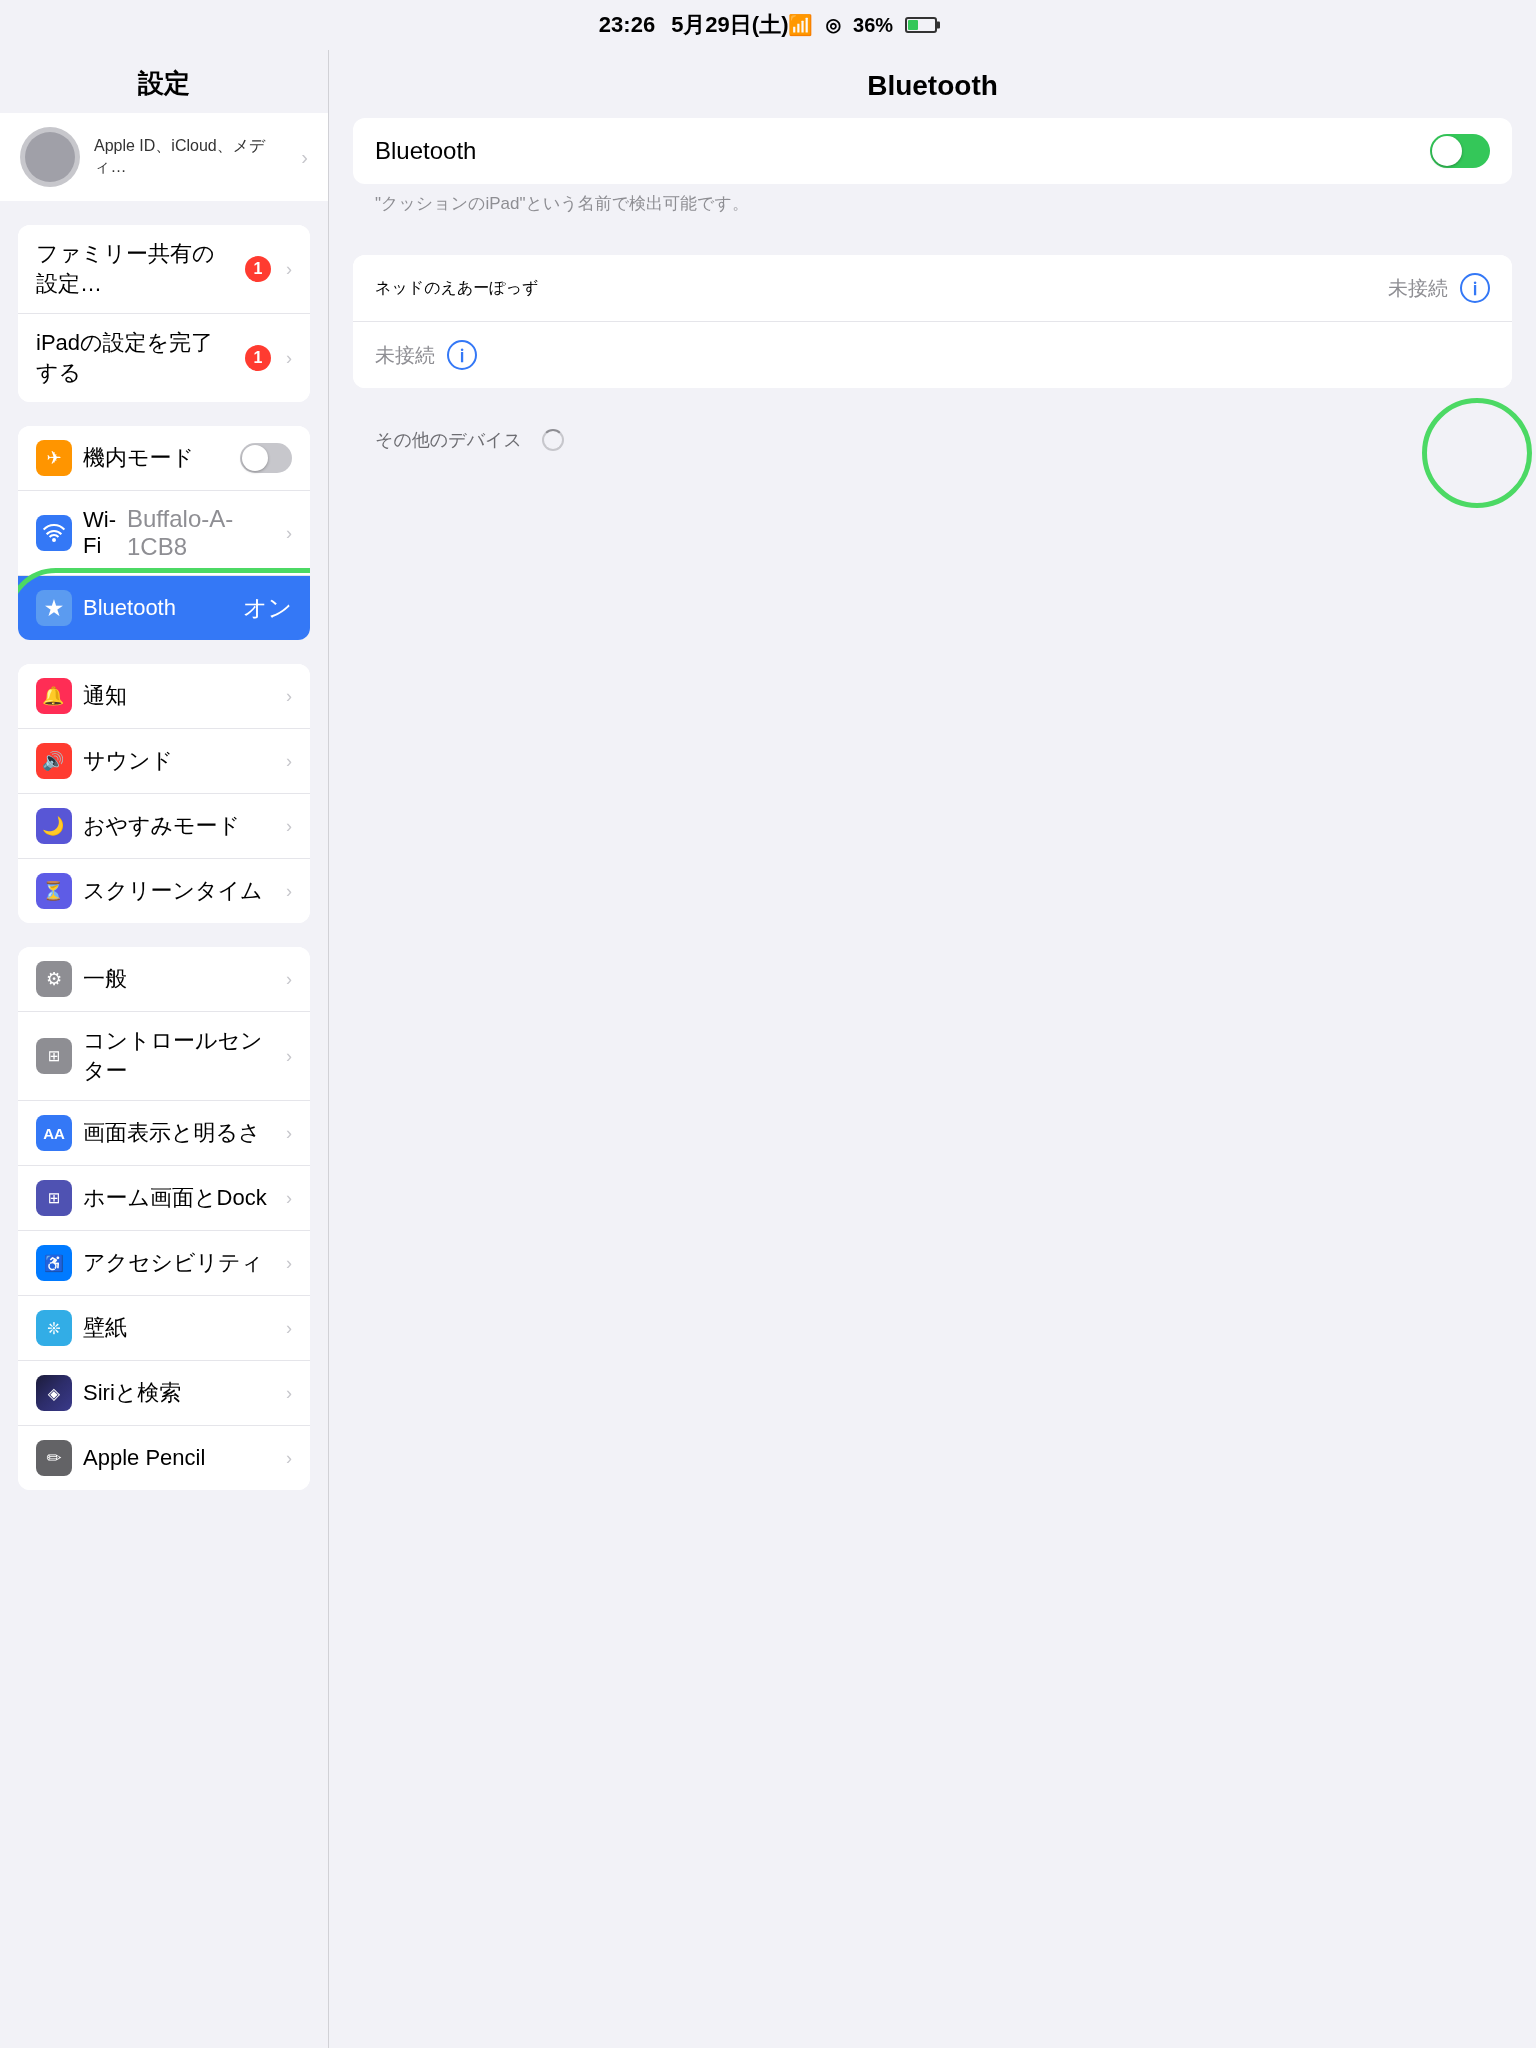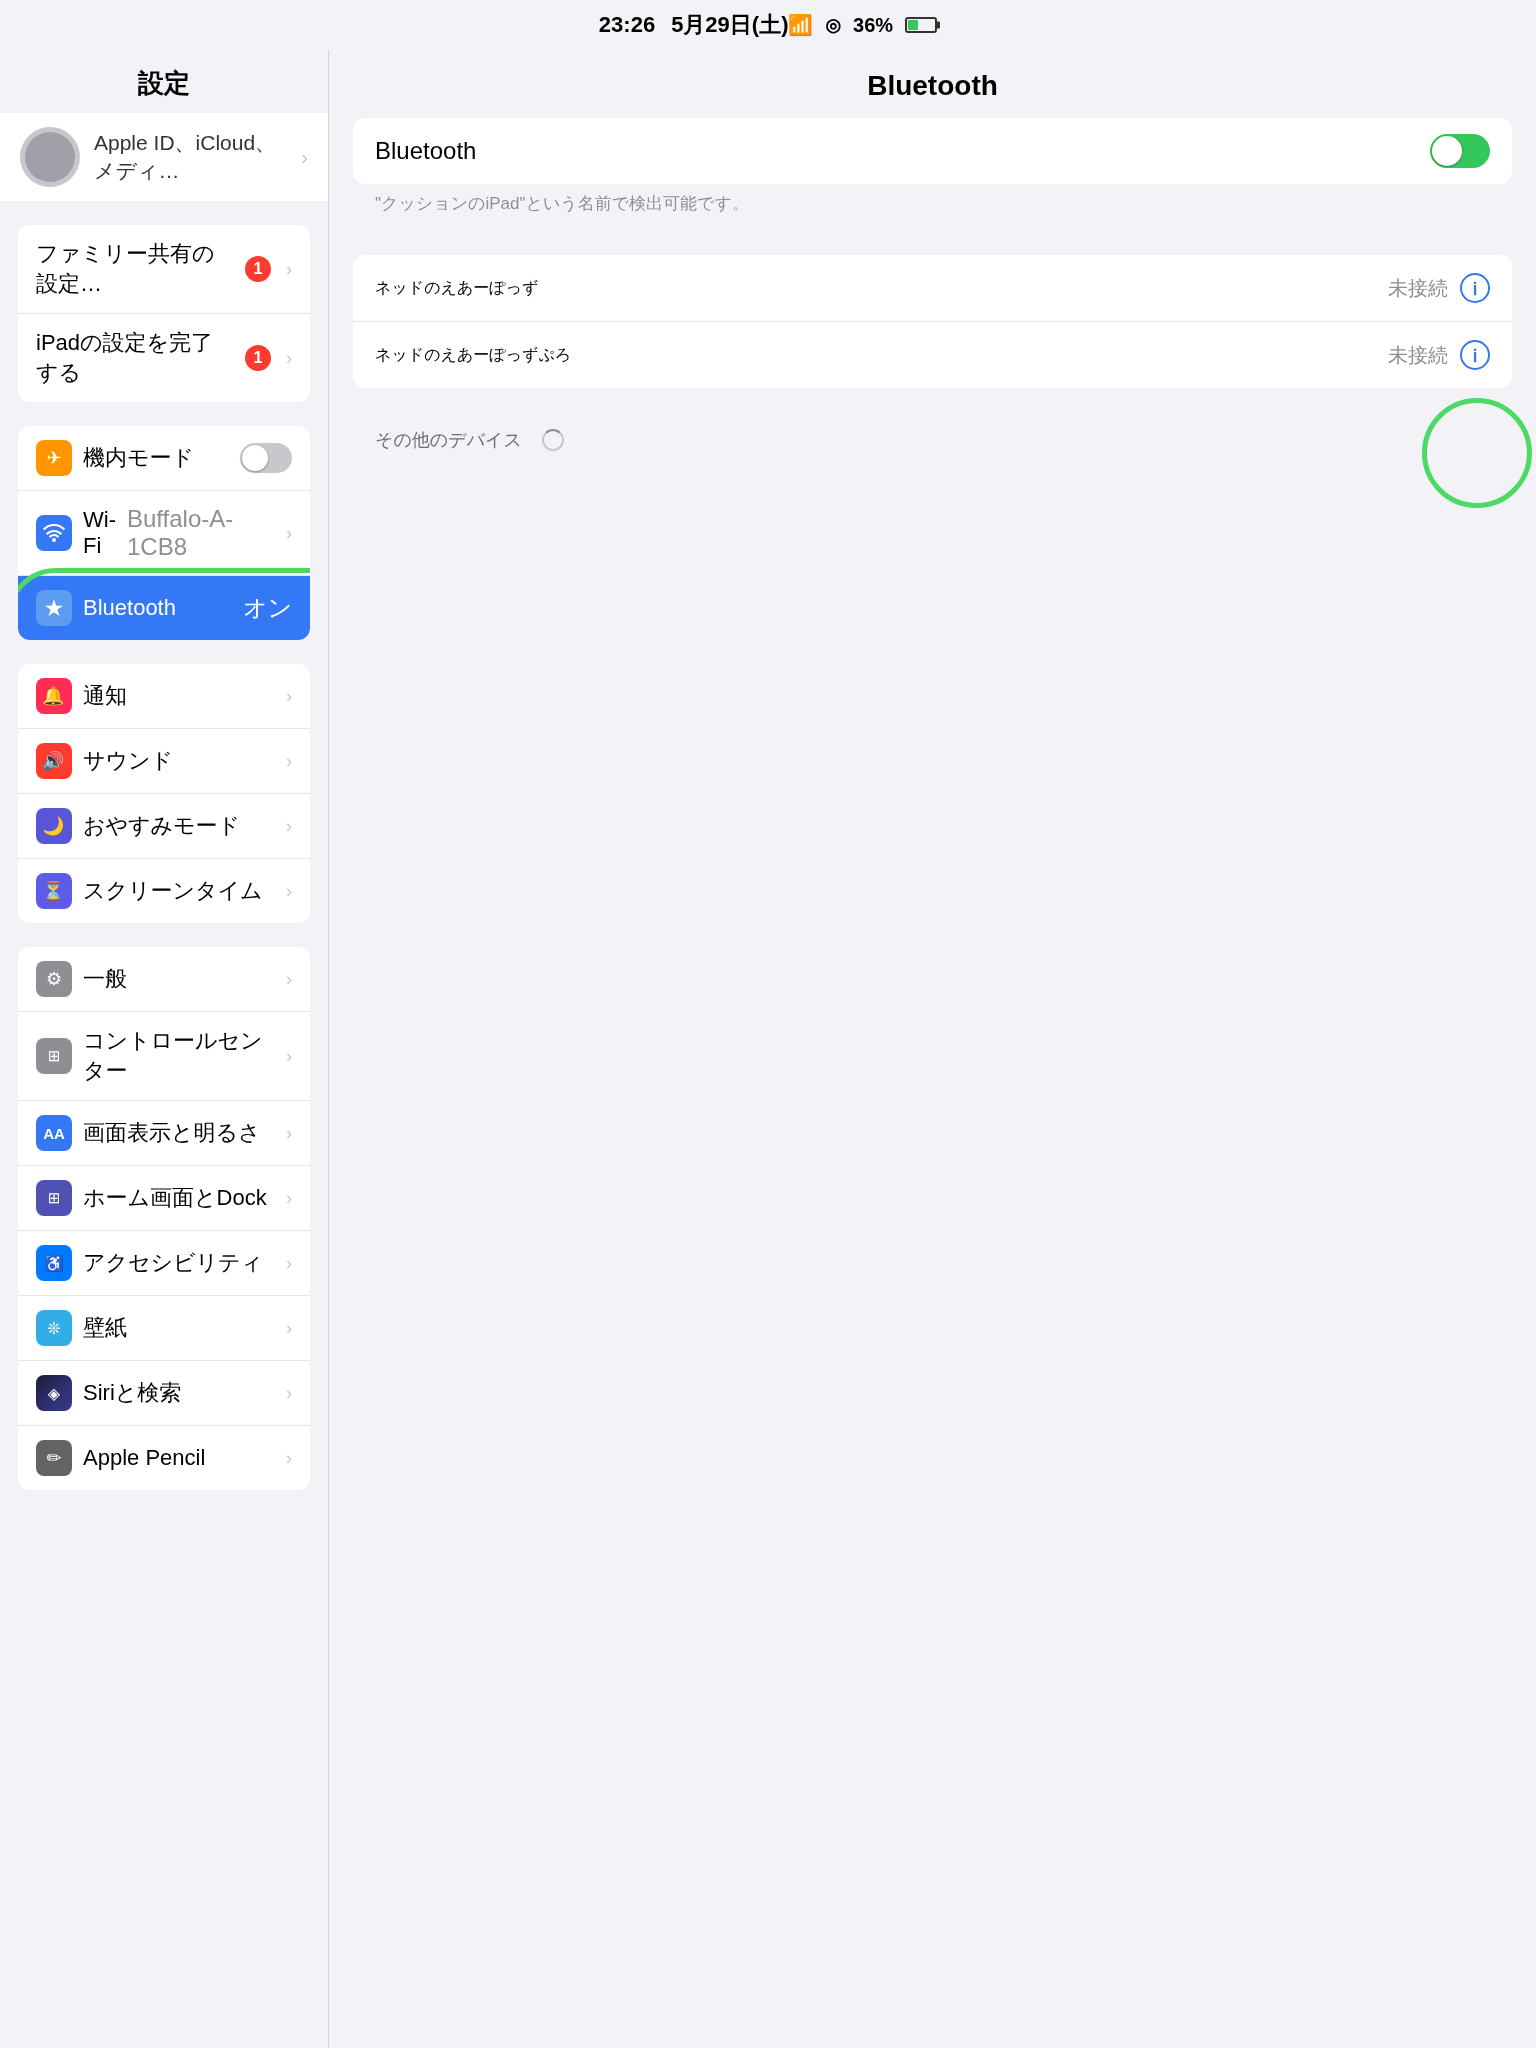--- a/index.html
+++ b/index.html
@@ -92,21 +92,21 @@
       border-radius: 50%;
       background: #c7c7cc;
       flex-shrink: 0;
       display: flex; align-items: center; justify-content: center;
     }
     .avatar-inner {
       width: 50px; height: 50px;
       border-radius: 50%;
       background: #a0a0a8;
     }
-    .profile-text { font-size: 21px; color: #333; }
+    .profile-text { font-size: 16px; color: #333; }
     .profile-chevron { margin-left: auto; color: #c7c7cc; font-size: 20px; }
 
     
     .settings-group {
       background: white;
       border-radius: 12px;
       margin: 0 18px 24px 18px;
       overflow: hidden;
     }
     .settings-row {
@@ -456,21 +456,20 @@
     </div>
 
     <div class="right-section">
       <div class="right-card">
         <div class="device-row">
           <span class="device-name">ネッドのえあーぽっず</span>
           <span class="device-status">未接続</span>
           <div class="info-btn">ℹ</div>
         </div>
         <div class="device-row">
-          <span class="device-name">ネッドのえあーぽっずぷろ</span>
           <span class="device-status">未接続</span>
           <div class="info-btn">ℹ</div>
         </div>
       </div>
     </div>
 
     <div class="right-section">
       <div class="other-devices-row">
         <span>その他のデバイス</span>
         <div class="spinner"></div>

